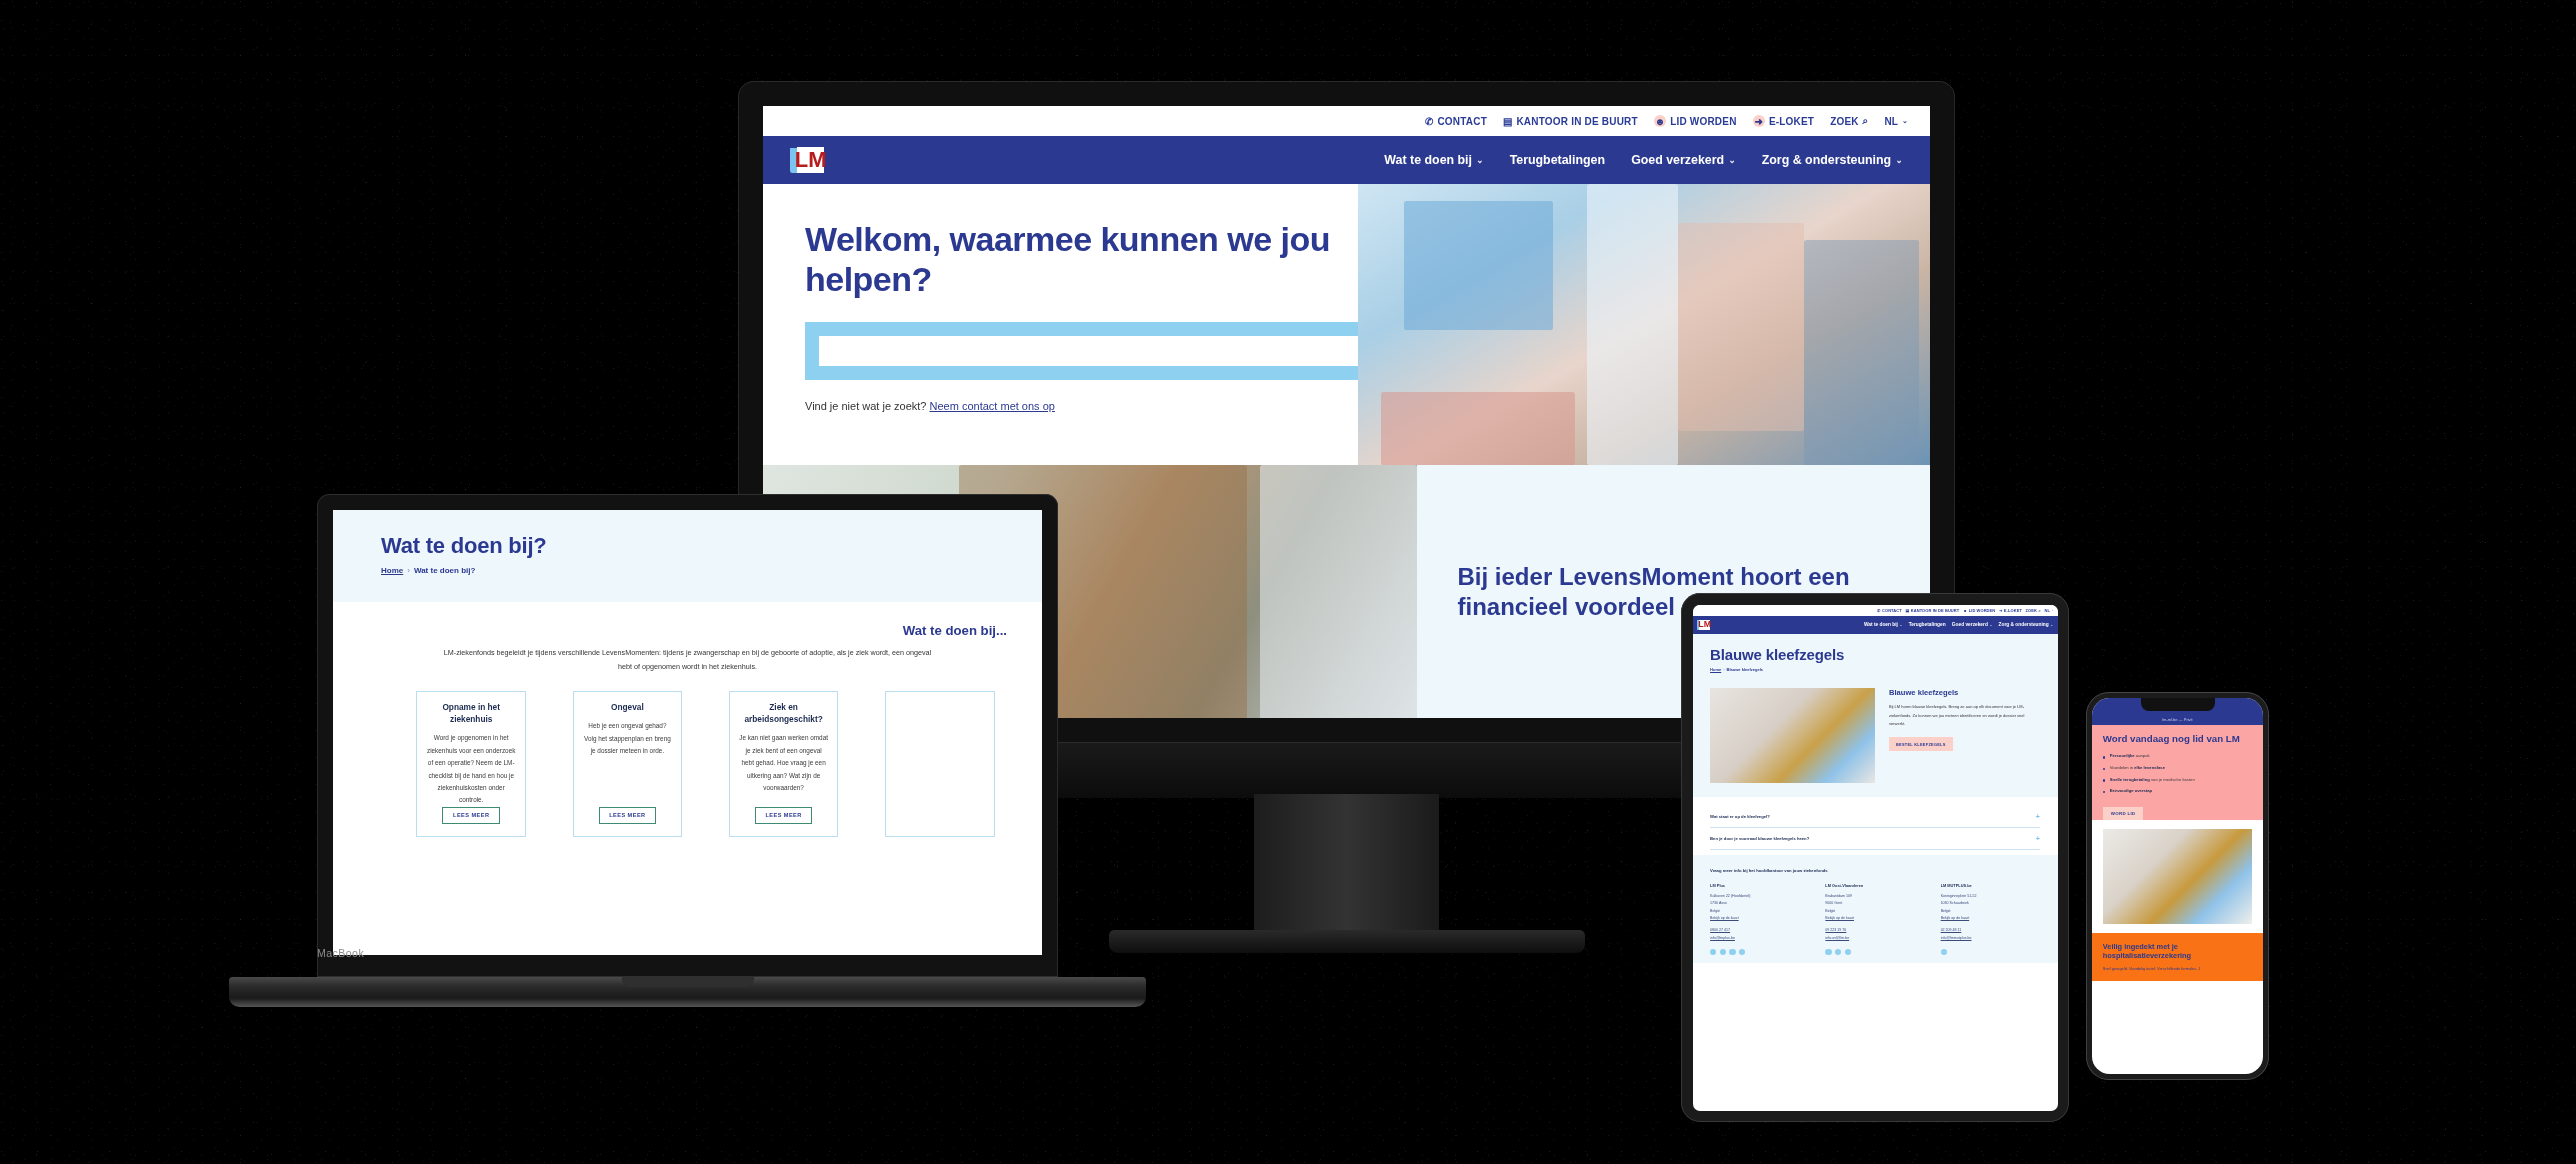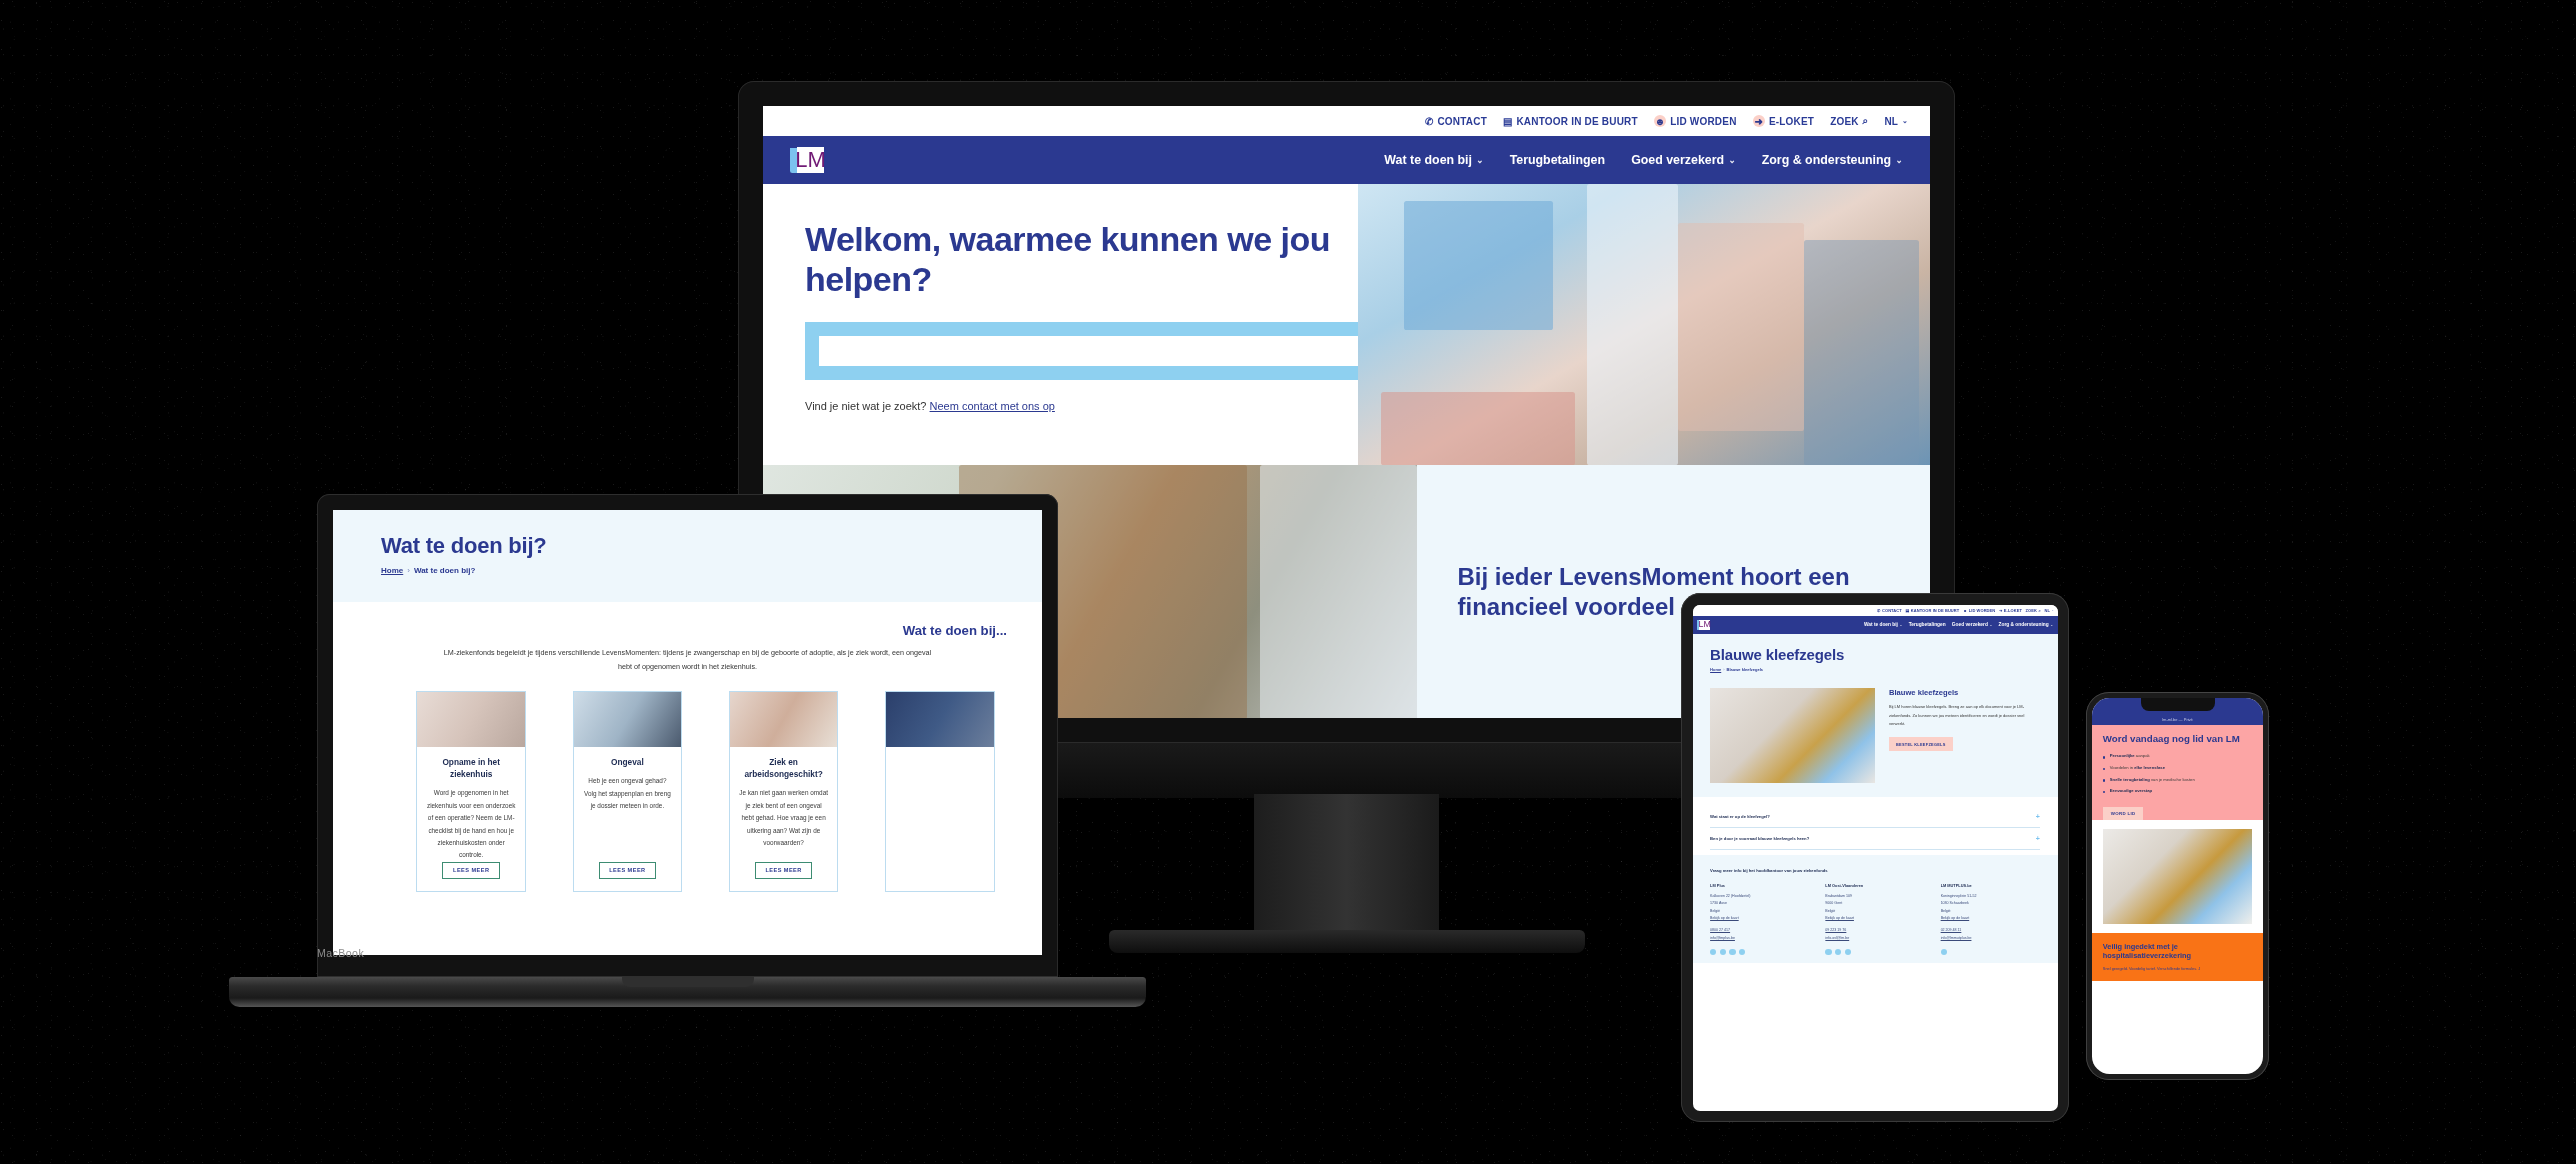--- a/index.html
+++ b/index.html
@@ -39,22 +39,22 @@
   .utilbar .ui { display:flex; align-items:center; gap:.38em; }
   .mainnav {
     background:#2b3990; display:flex; align-items:center; color:#fff;
     padding:0 2.2em; white-space:nowrap;
   }
   .logo { display:inline-flex; align-items:flex-end; position:relative; }
   .logo .l {
     background:#7cc3ef; display:block; border-radius:0 0 .18em .18em;
   }
   .logo .m {
-    background:#fff; color:#701a75; display:flex; align-items:center;
-    justify-content:center; font-weight:400; line-height:1;
+    background:#fff; color:#b91c1c; display:flex; align-items:center;
+    justify-content:center; font-weight:700; line-height:1;
   }
   .navlinks { display:flex; align-items:center; gap:2.1em; margin-left:auto; font-weight:700; }
   .navlinks .nl { display:flex; align-items:center; gap:.35em; }
   .caret { font-size:.7em; opacity:.9; }
 
   .hero-head { background:#eef7fc; }
   h1.page-title { color:#2b3990; font-weight:900; letter-spacing:-.01em; }
   .crumb { color:#2b3990; display:flex; align-items:center; gap:.5em; font-weight:700; }
   .crumb a { color:#2b3990; text-decoration:underline; }
   .crumb .sep { opacity:.6; font-weight:400; }
@@ -129,21 +129,21 @@
     width:132px; height:9.7px; background:#2f2f2f; border-radius:0 0 8px 8px;
   }
 
   .mb-screen .hero-head { padding:23px 48px 26.5px; }
   .mb-screen h1.page-title { font-size:22px; }
   .mb-screen .crumb { font-size:8px; margin-top:7px; }
   .mb-body { padding:21px 35px 0; background:#fff; }
   .mb-body h2 { text-align:right; color:#2b3990; font-size:13.2px; font-weight:900; }
   .mb-body .intro { text-align:center; color:#333; font-size:7.2px; line-height:1.9; margin:8.8px auto 0; max-width:494px; }
   .cards { display:flex; gap:10.6px; margin-top:17.6px; padding:0 12.4px; }
-  .card { flex:1; border:0.9px solid #bcdcf0; background:#fff; display:flex; flex-direction:column;margin-left:36px; }
+  .card { flex:1; border:0.9px solid #bcdcf0; background:#fff; display:flex; flex-direction:row;margin-left:36px; }
   .card-img { height:55px; background:linear-gradient(120deg,#dcd2cc,#b9c6cf); }
   .card-body { padding:8.8px 8.8px 12.4px; text-align:center; display:flex; flex-direction:column; align-items:center; flex:1; }
   .card h3 { color:#1d2b52; font-size:8.3px; font-weight:800; line-height:1.45; }
   .card p { color:#3a3a3a; font-size:6.4px; line-height:1.95; margin-top:7px; }
   .card .outline-btn { margin-top:auto; padding:4.4px 9.7px; font-size:5.6px; }
 
   
   #tablet { position:absolute; left:1681px; top:593px; width:388px; height:529px; }
   .tab-body {
     position:absolute; inset:0; background:#1b1b1b; border-radius:19.4px;

